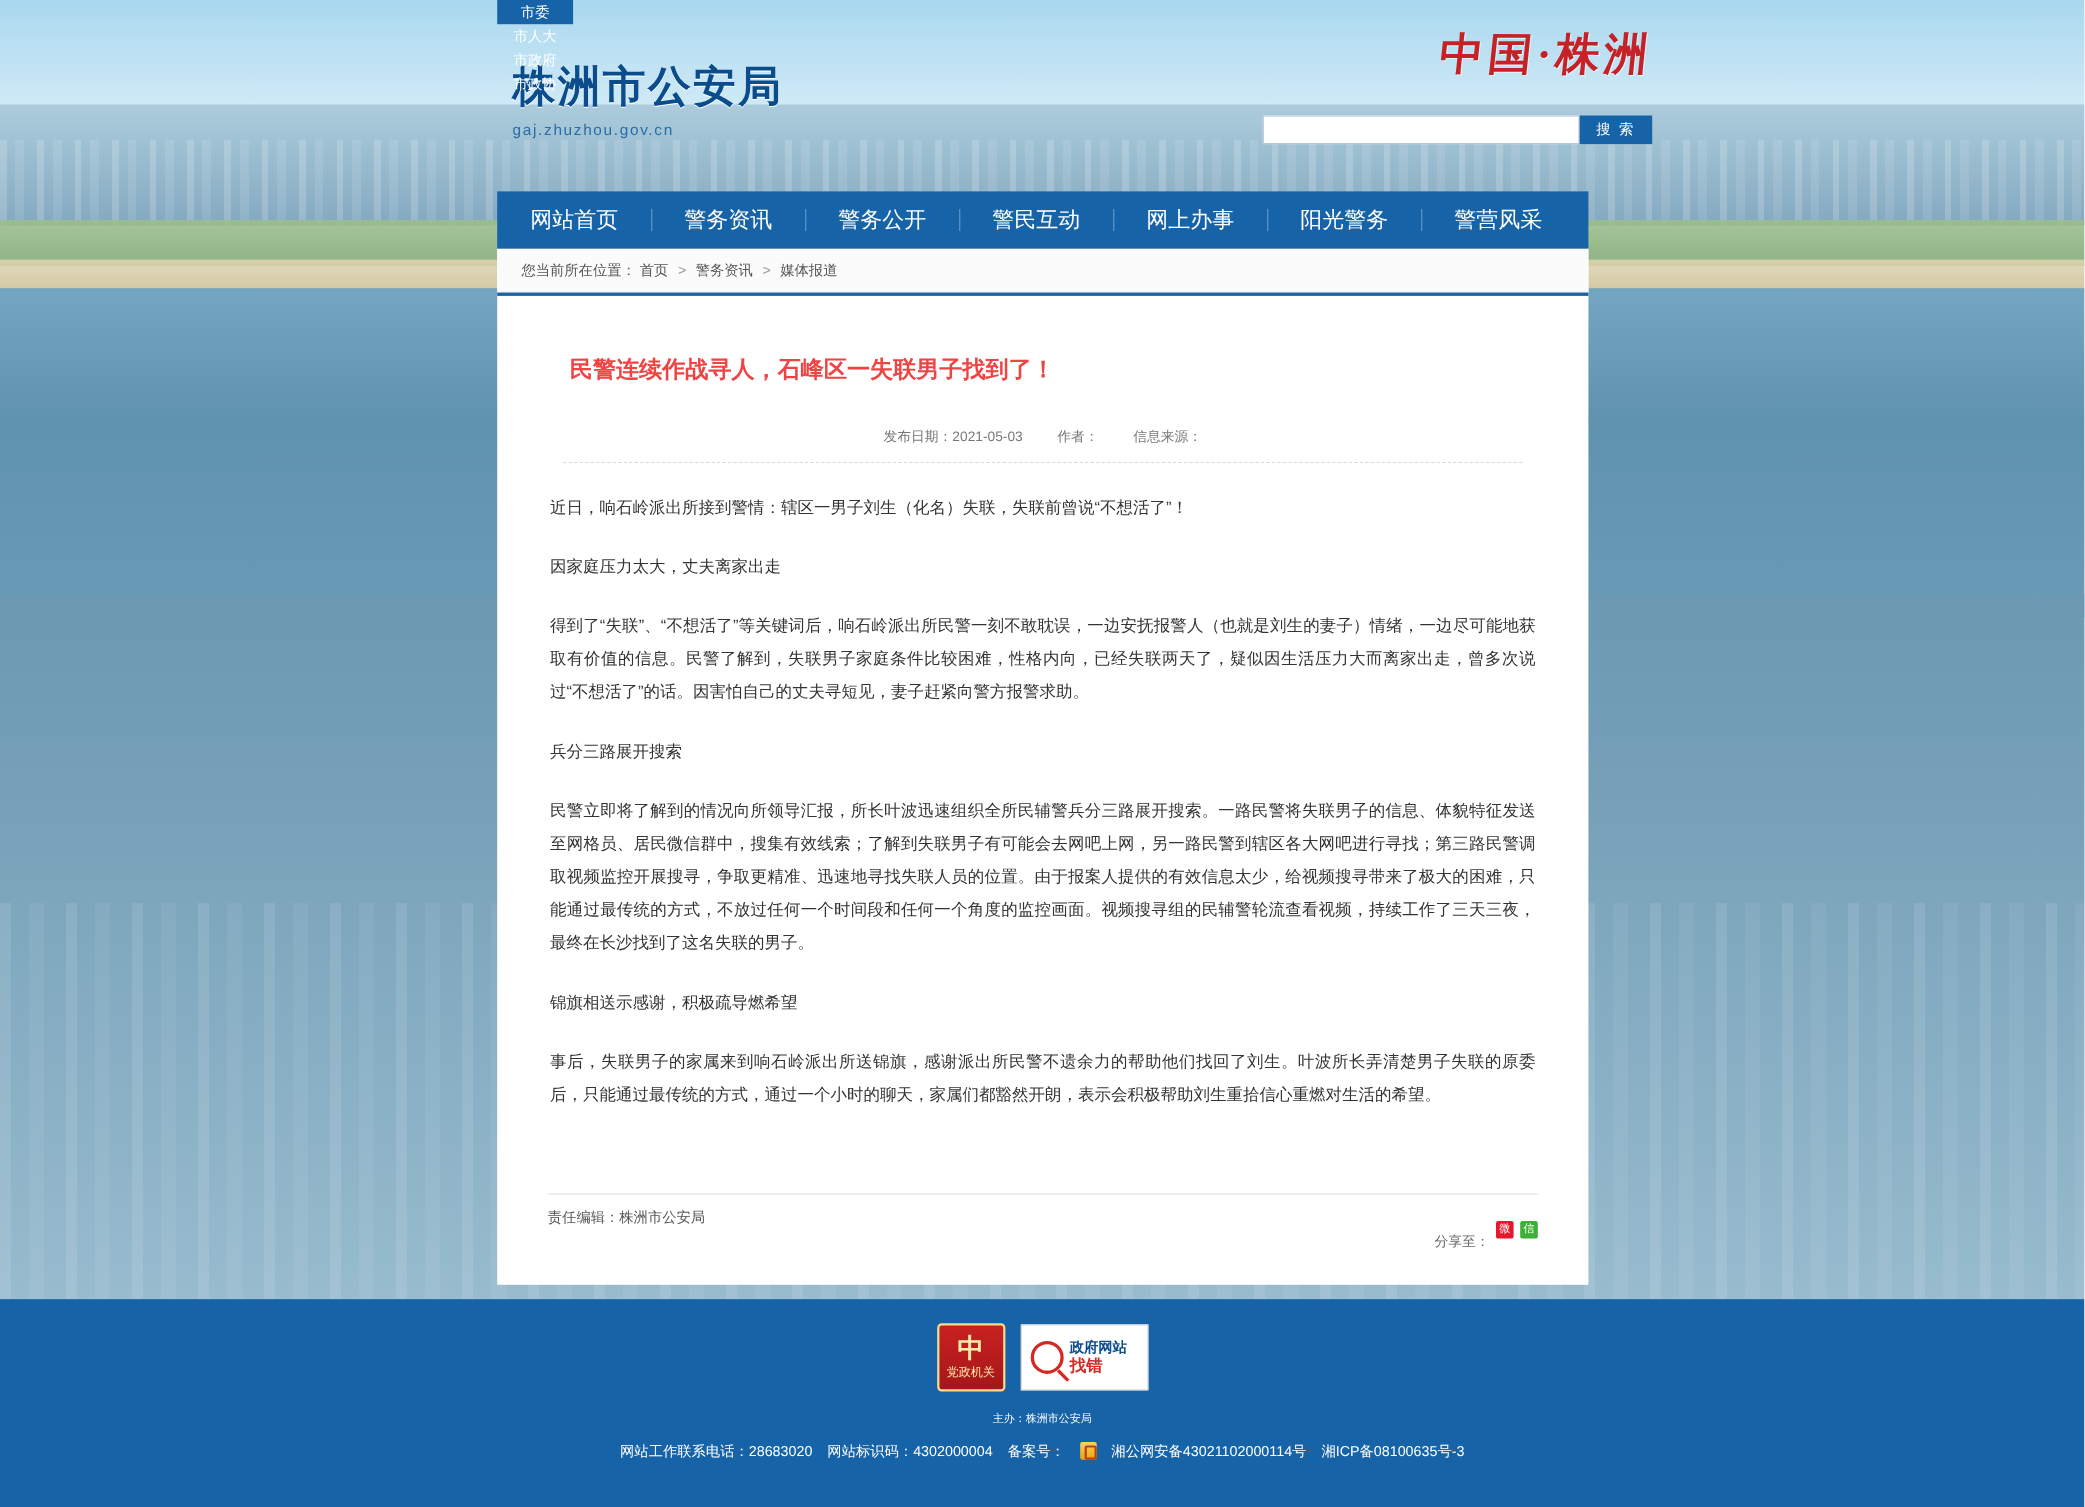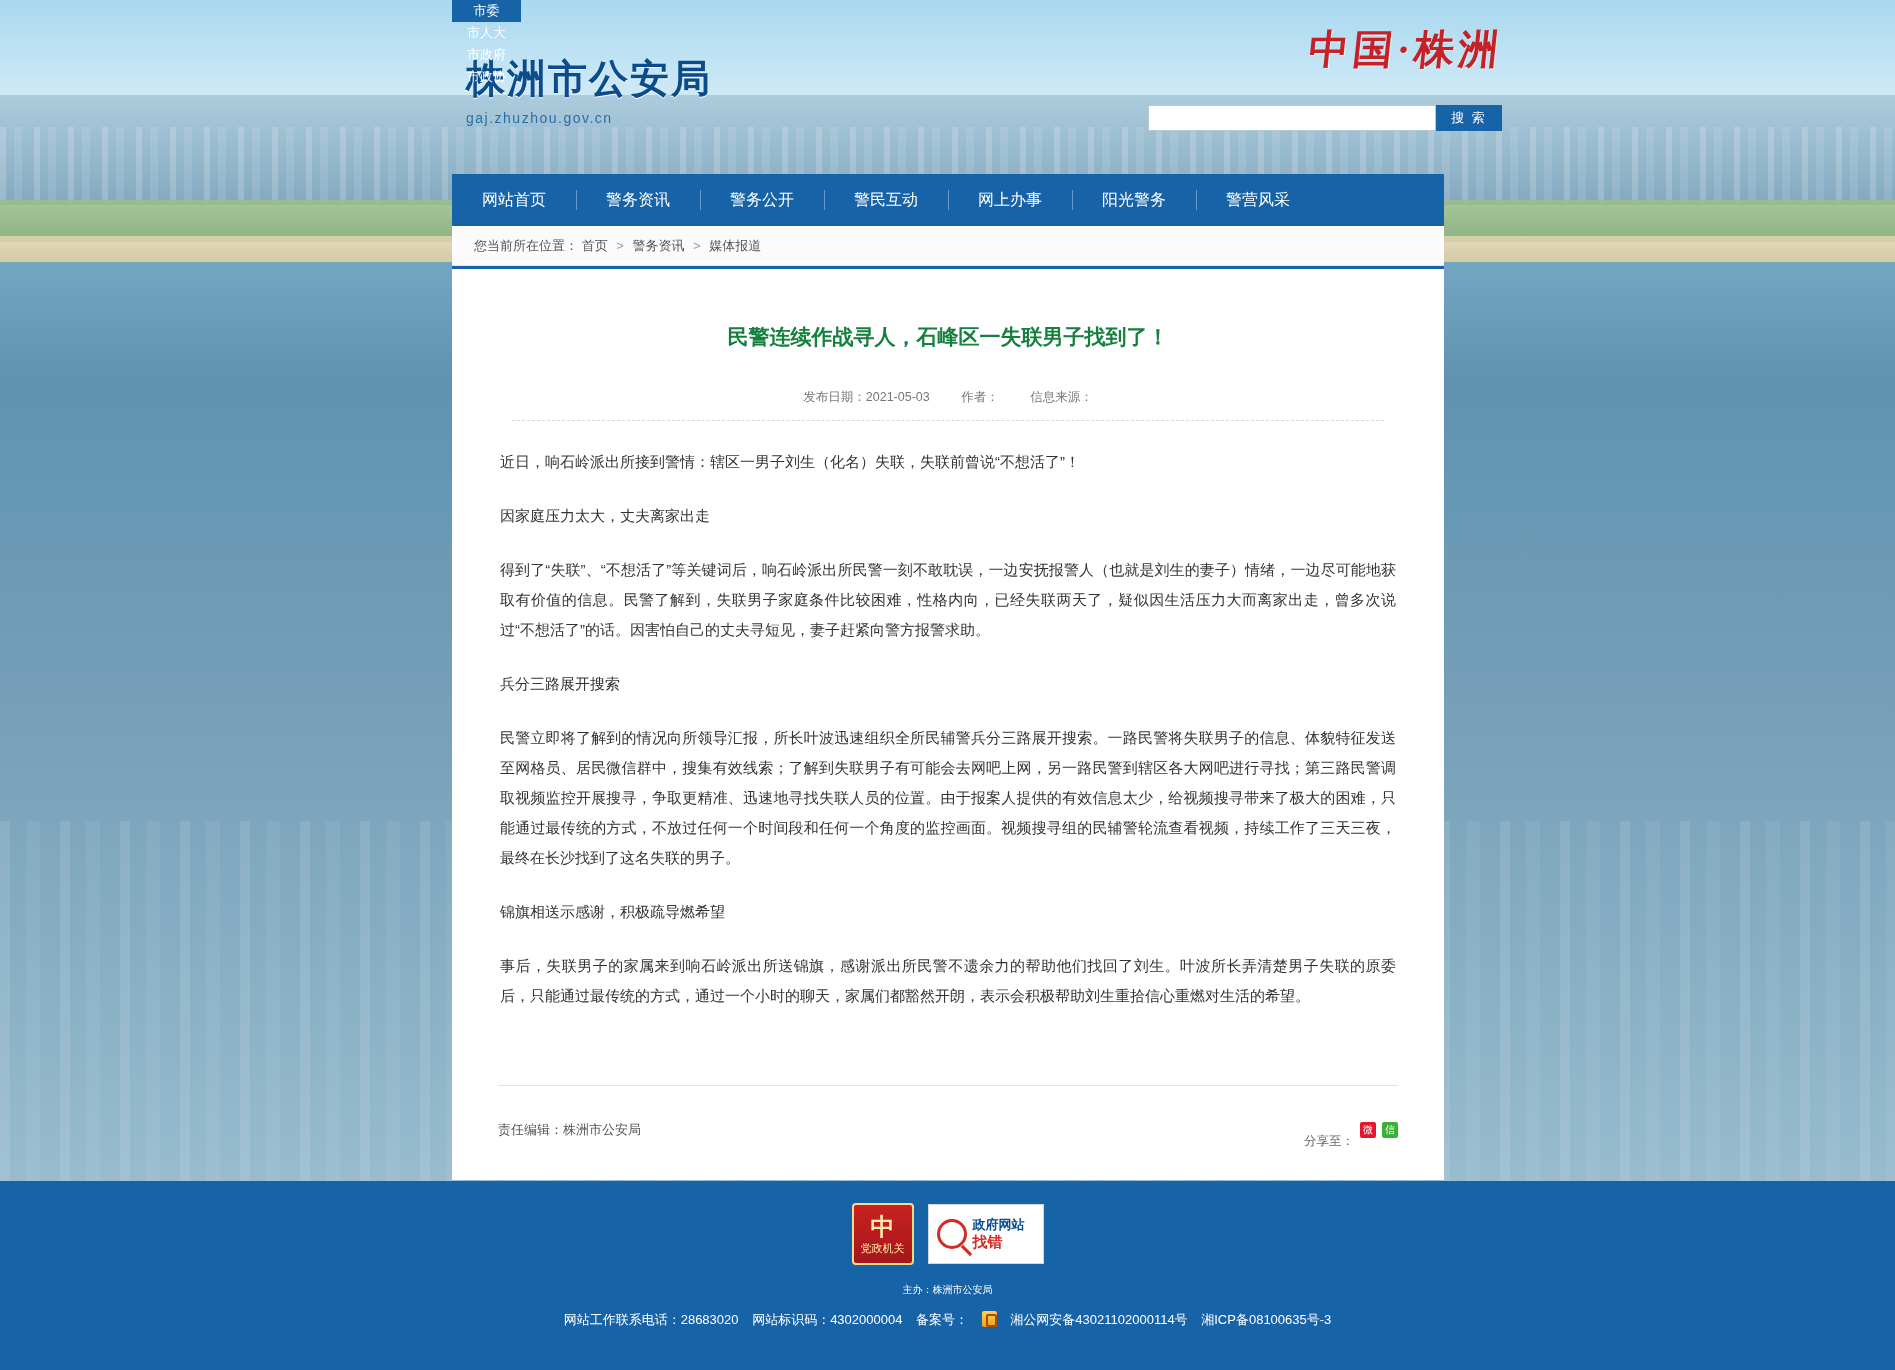--- a/index.html
+++ b/index.html
@@ -90,21 +90,21 @@
     width: 66px; height: 26px; border:none; background:#1763a8; color:#fff;
     font-size: 13px; letter-spacing: 2px; cursor:pointer;
   }
 
   
   .mainnav {
     position:absolute; left:452px; top:174px; width:992px; height:52px;
     background:#1763a8; display:flex; align-items:center; z-index: 9;
   }
   .mainnav a {
-    color:#ffffff; font-size:16px; text-decoration:none; position:relative;
+    color:#ffffff; font-size:20px; text-decoration:none; position:relative;
     padding: 0 30px; line-height:52px; white-space:nowrap;
   }
   .mainnav a + a:before {
     content:""; position:absolute; left:0; top:16px; height:20px; width:1px;
     background: rgba(255,255,255,.35);
   }
 
   
   .content-wrap {
     position:absolute; left:452px; top:226px; width:992px; background:#ffffff;
@@ -113,39 +113,39 @@
   .crumb {
     height: 40px; line-height: 40px; font-size: 13px; color:#555;
     padding-left: 22px; border-bottom: 1px solid #e6e6e6; background:#fbfbfb;
   }
   .crumb a { color:#555; text-decoration:none; }
   .crumb .sep { color:#999; padding: 0 5px; }
 
   .article { padding: 0 46px; }
   .article .top-rule { height:3px; background:#1763a8; margin: 0 -46px 0; }
   .art-title {
-    text-align:center; font-size:21px; font-weight:bold; color:#15803d;
+    font-size:21px; font-weight:bold; color:#ef4444;
     padding: 38px 20px 0; line-height: 1.5;
     font-family: "Liberation Sans", sans-serif;
   }
   .art-meta {
     text-align:center; font-size:12.5px; color:#777; padding: 18px 0 0;
     border-bottom: 1px dashed #d8d8d8; padding-bottom: 14px; margin: 18px 14px 0;
   }
   .art-meta span { margin: 0 14px; }
   .art-body { padding: 26px 2px 40px; }
   .art-body p {
     font-size: 15px; color: #333; line-height: 2.0; margin: 0 0 24px;
     text-align: justify;
   }
   .art-body p.sub { color:#333; }
 
   .art-foot {
-    margin: 10px 0 0; border-top: 1px solid #e2e2e2; padding-top: 24px;
-    display:flex; align-items:center; justify-content:space-between;
+    margin: 10px 0 0; border-top: 1px solid #e2e2e2; padding-top: 12px;
+    display:flex; align-items:flex-start; justify-content:space-between;
     font-size: 13px; color:#555;
   }
   .share { display:flex; align-items:center; gap:6px; }
   .share .lbl { color:#666; font-size:12.5px;margin-top:23px; }
   .sicon { width:16px; height:16px; display:inline-block; border-radius:2px;
     font-size:10px; line-height:16px; text-align:center; color:#fff; }
   .sicon.sina { background:#e6162d; }
   .sicon.wx { background:#3cb034; }
 
   

